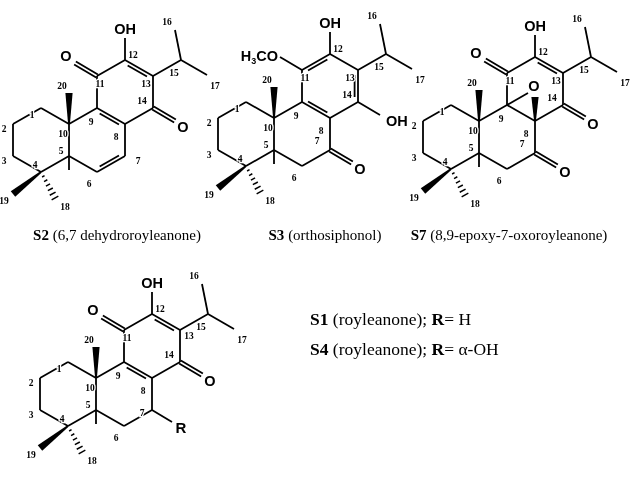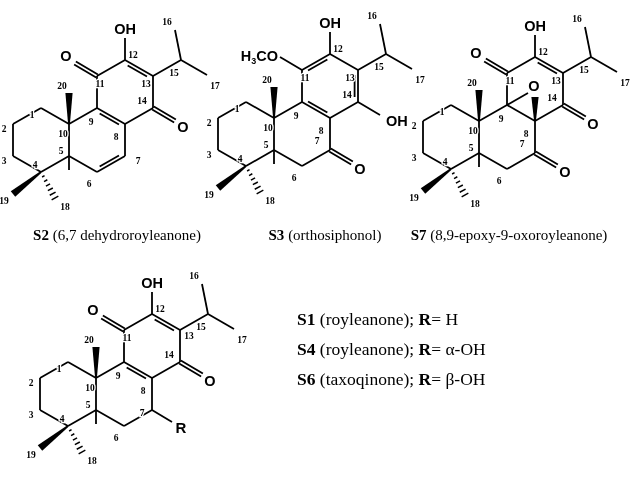--- a/index.html
+++ b/index.html
@@ -7,21 +7,21 @@
           font-family:"Liberation Serif",serif;color:#000;}
   .struct{position:absolute;width:250px;height:235px;overflow:visible;}
   text.num{font-family:"Liberation Serif",serif;font-size:9.5px;font-weight:bold;
            paint-order:stroke;stroke:#fff;stroke-width:2.5px;}
   text.atom{font-family:"Liberation Sans",sans-serif;font-size:14.5px;font-weight:bold;
             paint-order:stroke;stroke:#fff;stroke-width:3px;}
   text.rlab{font-family:"Liberation Sans",sans-serif;font-size:15px;font-weight:bold;
             paint-order:stroke;stroke:#fff;stroke-width:3px;}
   .cap{position:absolute;font-size:15px;text-align:center;white-space:nowrap;}
   .cap b{font-weight:bold;}
-  .legend{position:absolute;left:297px;top:308px;font-size:17.5px;line-height:23.5px;white-space:nowrap;}
+  .legend{position:absolute;left:310px;top:308px;font-size:17.5px;line-height:23.5px;white-space:nowrap;}
   .legend b{font-weight:bold;}
   .legend sub{font-size:12px;}
 </style>
 </head>
 <body>
 
 <div class="canvas">
 
   <svg class="struct" viewBox="0 0 250 235" style="left:-9px;top:-12px">
       <line x1="50" y1="120" x2="22" y2="136" stroke="#000000" stroke-width="1.8"></line>
@@ -274,22 +274,21 @@
       <text x="163" y="191" text-anchor="middle" class="rlab" fill="#000000">R</text>
     </svg>
 
   <div class="cap" style="left:2px;top:227px;width:230px">
     <b>S2</b><span> (6,7 dehydroroyleanone)</span>
   </div>
   <div class="cap" style="left:212px;top:227px;width:226px">
     <b>S3</b><span> (orthosiphonol)</span>
   </div>
   <div class="cap" style="left:396px;top:227px;width:226px">
-    <b>S7</b><span> (8,9-epoxy-9-oxoroyleanone)</span>
+    <b>S7</b><span> (8,9-epoxy-7-oxoroyleanone)</span>
   </div>
 
   <div class="legend">
     <div><b>S1</b><span> (royleanone); </span><b>R</b><span>= H</span><sub></sub></div>
     <div><b>S4</b><span> (royleanone); </span><b>R</b><span>= α-OH</span><sub></sub></div>
-    <div><b>S6</b><span> (taxoqinone); </span><b>R</b><span>= β-OH</span><sub></sub></div>
   </div>
 
 </div>
 
 </body></html>

